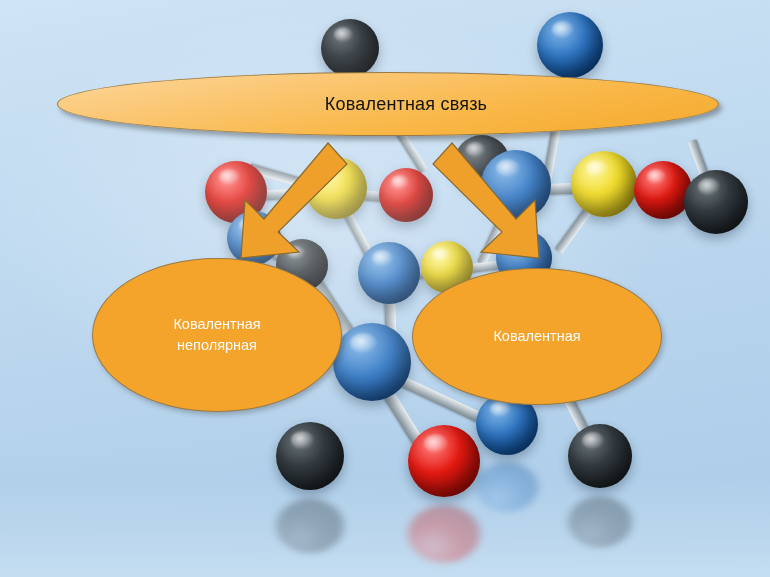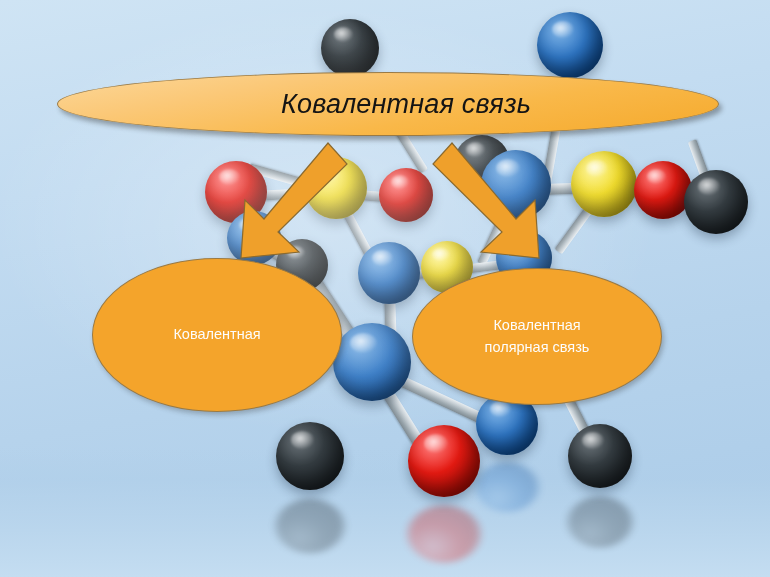--- a/index.html
+++ b/index.html
@@ -81,26 +81,25 @@
     position: absolute;
     border-radius: 50%;
     background: linear-gradient(170deg, #fcd89b 0%, #fbc877 28%, #f9b849 62%, #f5a92b 100%);
     border: 1px solid #9a7a44;
     box-shadow: 3px 4px 5px rgba(40,40,40,0.38);
     display: flex;
     align-items: center;
     justify-content: center;
   }
   .title-text {
-    font-size: 27px;
+    font-size: 18px;
     color: #141414;
     letter-spacing: 0.2px;
     white-space: nowrap;
     transform: translateX(18px);
-    font-style: italic;
   }
 
   
   .callout {
     position: absolute;
     border-radius: 50%;
     background: #f4a42b;
     border: 1px solid #9a7a44;
     box-shadow: 2px 3px 5px rgba(40,40,40,0.28);
     display: flex;
@@ -197,23 +196,23 @@
     <polygon class="arrow-body" points="22,3 3,24 72,92 51,112 109,118 105,60 86,79"></polygon>
   </svg>
 
   <div class="title-ellipse" style="left:57px; top:72px; width:660px; height:62px;">
     <span class="title-text">Ковалентная связь</span>
   </div>
 
   <div class="callout" style="left:92px; top:258px; width:248px; height:152px;">
     <div class="callout-text">
       <div>Ковалентная</div>
+      <div>неполярная</div>
     </div>
   </div>
 
   <div class="callout" style="left:412px; top:268px; width:248px; height:135px;">
     <div class="callout-text">
       <div>Ковалентная</div>
-      <div>полярная связь</div>
     </div>
   </div>
 
 </div>
 
 </body></html>

